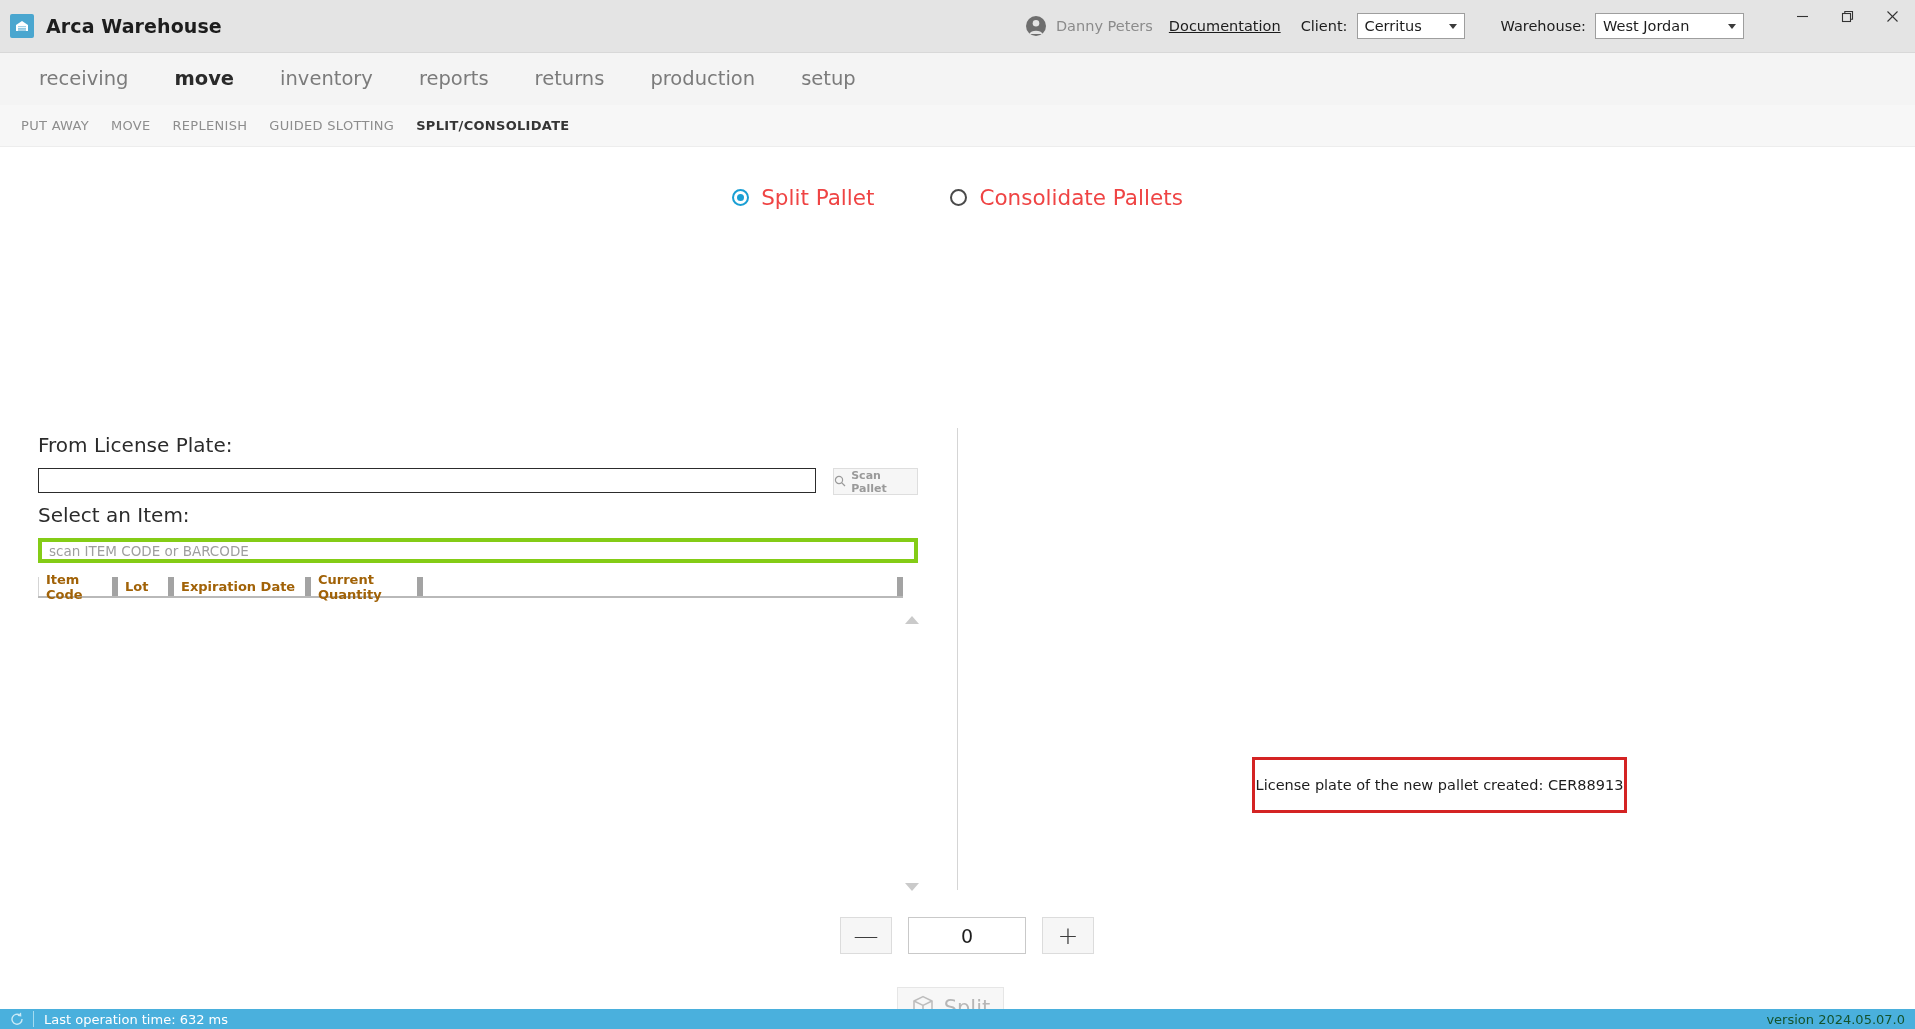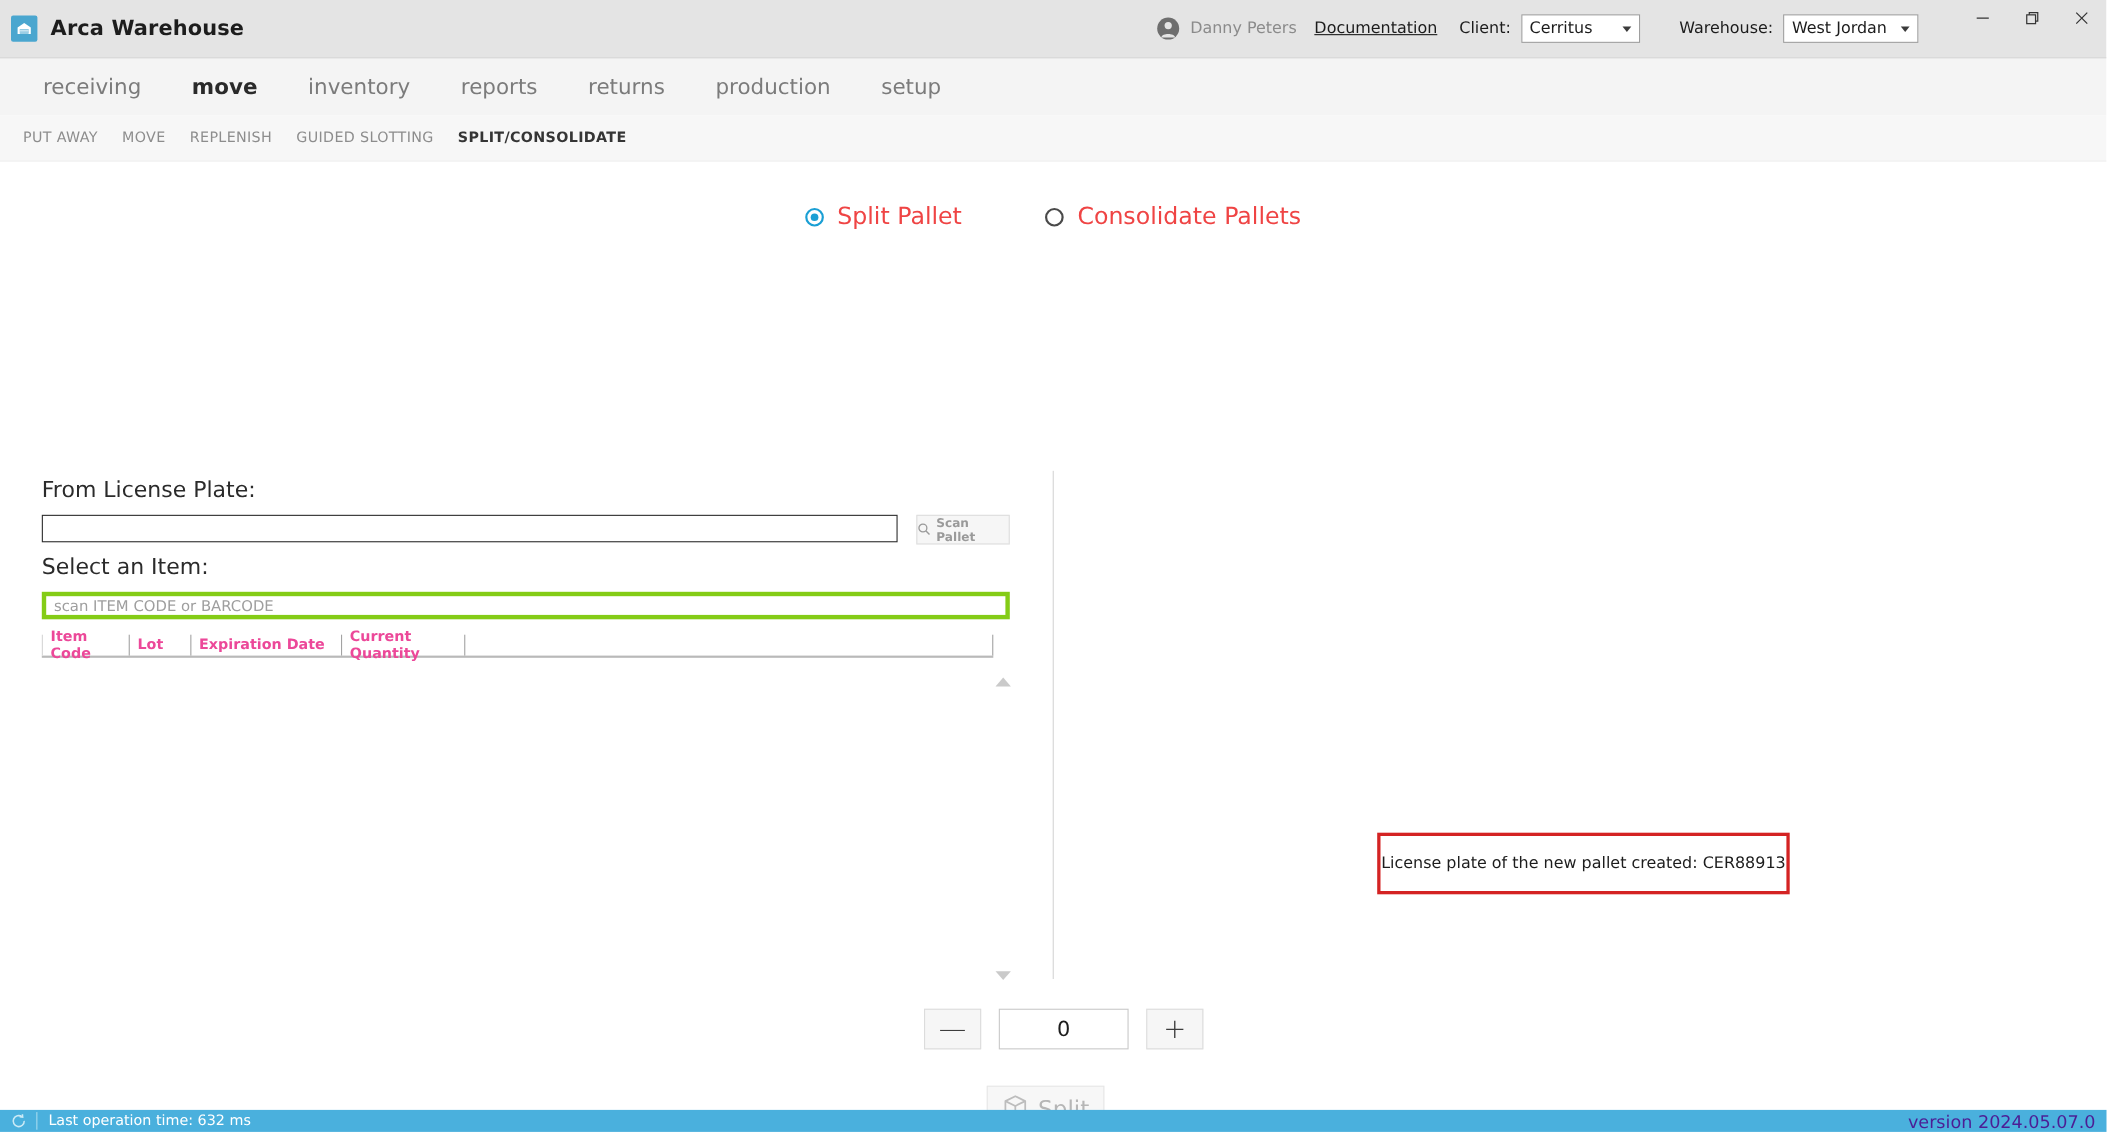--- a/index.html
+++ b/index.html
@@ -61,21 +61,21 @@
     height: 26px;
     background: #ffffff;
     border: 1px solid #9e9e9e;
     display: flex;
     align-items: center;
     position: relative;
     margin-right: 36px;
     cursor: pointer;
   }
   .combo.client { width: 108px; }
-  .combo.warehouse { width: 123px; }
+  .combo.warehouse { width: 149px; }
   .combo-text {
     font-size: 14.5px;
     color: #1c1c1c;
     padding-left: 7px;
     flex: 1;
     white-space: nowrap;
     overflow: hidden;
   }
   .combo-arrow {
     width: 17px;
@@ -215,23 +215,23 @@
 
   .grid { margin-top: 14px; width: 865px; }
   .grid-head {
     display: flex;
     border-bottom: 2px solid #b9b9b9;
     height: 21px;
   }
   .gh {
     font-size: 13px;
     font-weight: bold;
-    color: #ec4899;
+    color: #a16207;
     padding-left: 7px;
-    border-right: 1px solid #a3a3a3;
+    border-right: 6px solid #a3a3a3;
     display: flex; align-items: center;
   }
   .gh:first-child { border-left: 1px solid #d5d5d5; }
   .gh.c1 { width: 80px; }
   .gh.c2 { width: 56px; }
   .gh.c3 { width: 137px; }
   .gh.c4 { width: 112px; }
   .gh.c5 { flex: 1; }
 
   .scroll-arrow {
@@ -321,22 +321,22 @@
   }
   .refresh-icon { margin-right: 9px; display: flex; align-items: center; }
   .status-sep {
     width: 1px; height: 16px;
     background: #a5dcf0;
     margin-right: 10px;
   }
   .status-text { font-size: 13px; color: #ffffff; }
   .version-text {
     margin-left: auto;
-    font-size: 16px;
-    color: #4c1d95;
+    font-size: 13px;
+    color: #14532d;
   }
 </style>
 </head>
 <body>
 
 <div class="titlebar">
   <div class="app-logo">
     <svg width="16" height="16" viewBox="0 0 16 16">
       <path d="M2 7 L8 3 L14 7 L14 13 L2 13 Z" fill="#ffffff"></path>
       <rect x="4" y="8.5" width="8" height="4" fill="#4aa6cf"></rect>

